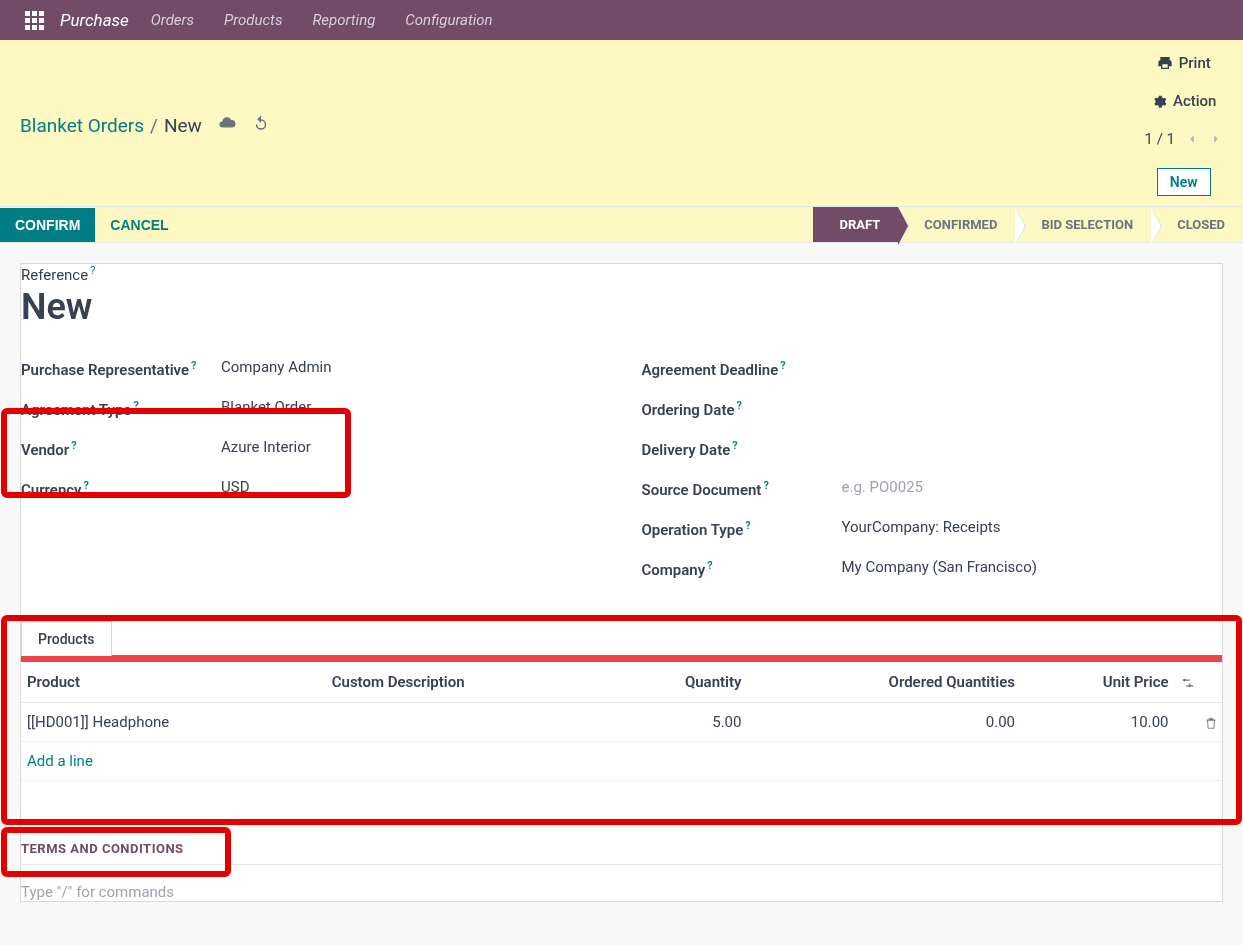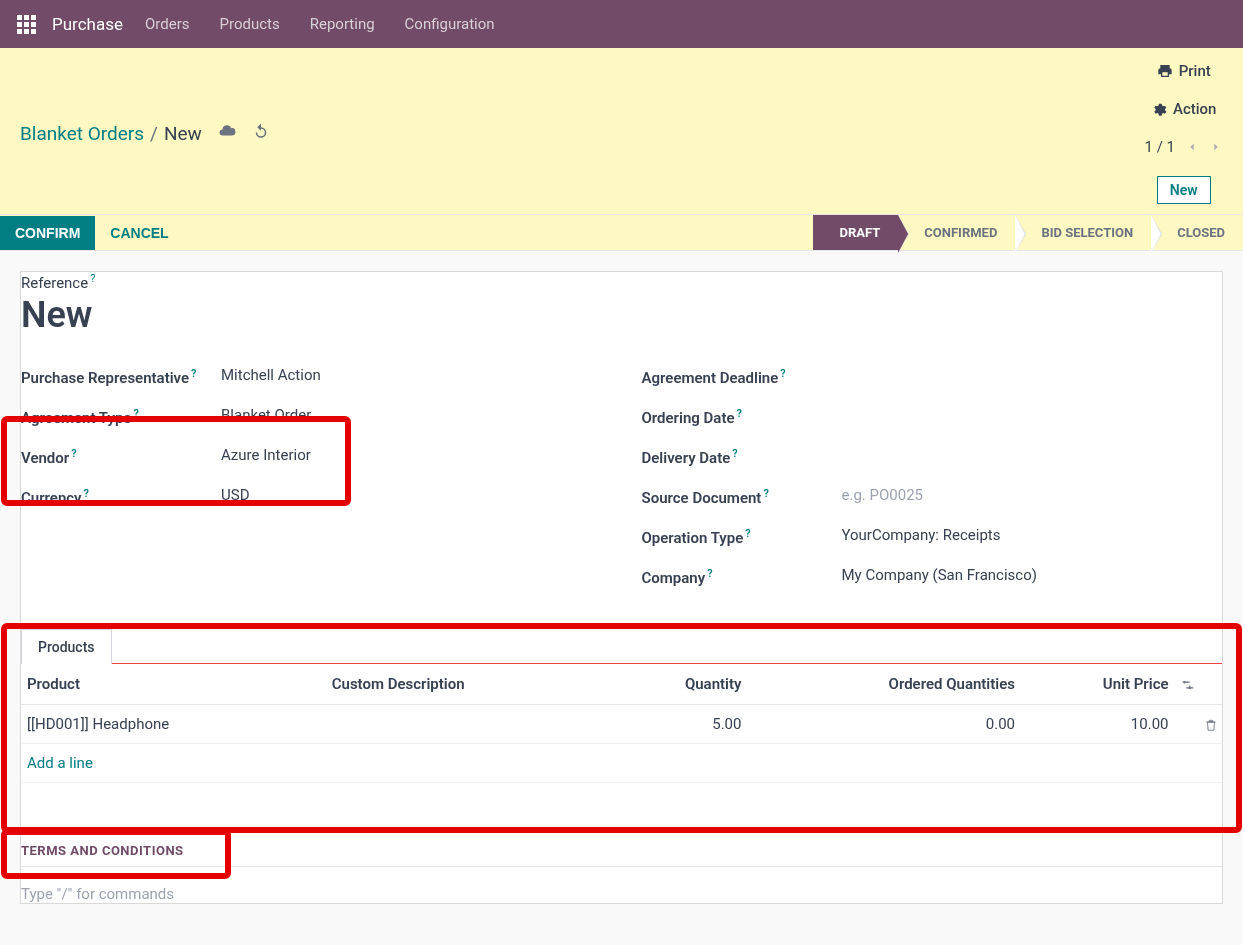--- a/index.html
+++ b/index.html
@@ -6,23 +6,24 @@
 body {
   font-family: -apple-system, BlinkMacSystemFont, "Segoe UI", Roboto, sans-serif;
   background: #f9f9f9;
   color: #374151;
   font-size: 14px;
 }
 .topnav {
   background: #714b67;
   display: flex;
   align-items: center;
-  height: 48px;
-  padding: 0 8px;
+  height: 40px;
+  padding: 0 16px;
   color: #e8e0e6;
+  font-style: italic;
 }
 .topnav .apps-icon {
   display: flex;
   align-items: center;
   justify-content: center;
   width: 36px;
   height: 36px;
   cursor: pointer;
 }
 .topnav .apps-grid {
@@ -215,21 +216,21 @@
   border: 1px solid #d1d5db;
   border-bottom: none;
   padding: 9px 16px;
   background: #fff;
   font-weight: 500;
   position: relative;
   top: 1px;
   z-index: 2;
 }
 .tab-content {
-  border-top: 1px solid #ef4444;
+  border-top: 7px solid #ef4444;
   padding: 0;
 }
 .product-table {
   width: 100%;
   border-collapse: collapse;
 }
 .product-table th {
   text-align: left;
   padding: 11px 6px;
   font-weight: 600;
@@ -357,21 +358,21 @@
 
     <div>
       <span class="ref-label">Reference</span><span class="help-q">?</span>
       <div class="title-big">New</div>
     </div>
 
     <div class="two-col">
       <div class="col" style="position:relative;">
         <div class="field-row">
           <div class="field-label"><span>Purchase Representative</span><span class="help-q">?</span></div>
-          <div class="field-value">Mitchell Action</div>
+          <div class="field-value">Company Admin</div>
         </div>
         <div class="field-row">
           <div class="field-label"><span>Agreement Type</span><span class="help-q">?</span></div>
           <div class="field-value">Blanket Order</div>
         </div>
         <div class="field-row">
           <div class="field-label"><span>Vendor</span><span class="help-q">?</span></div>
           <div class="field-value">Azure Interior</div>
         </div>
         <div class="field-row">

